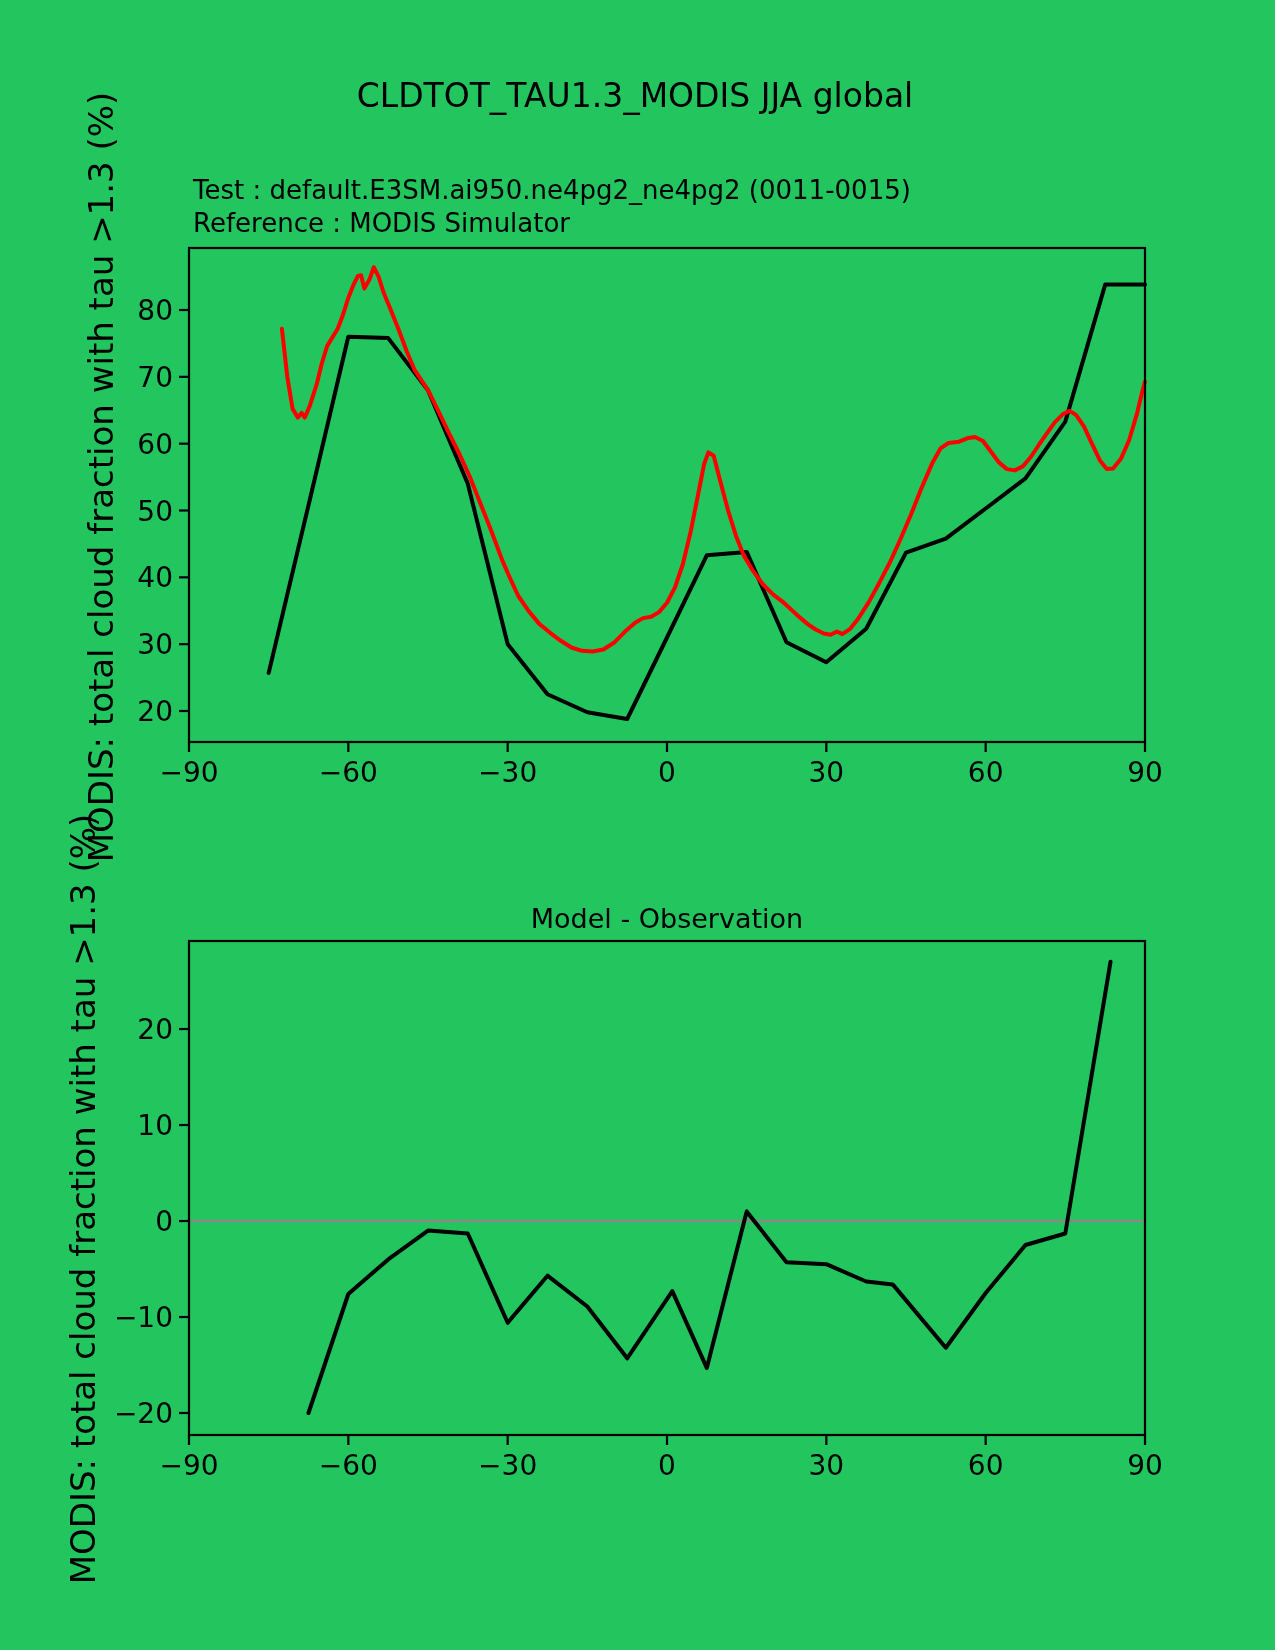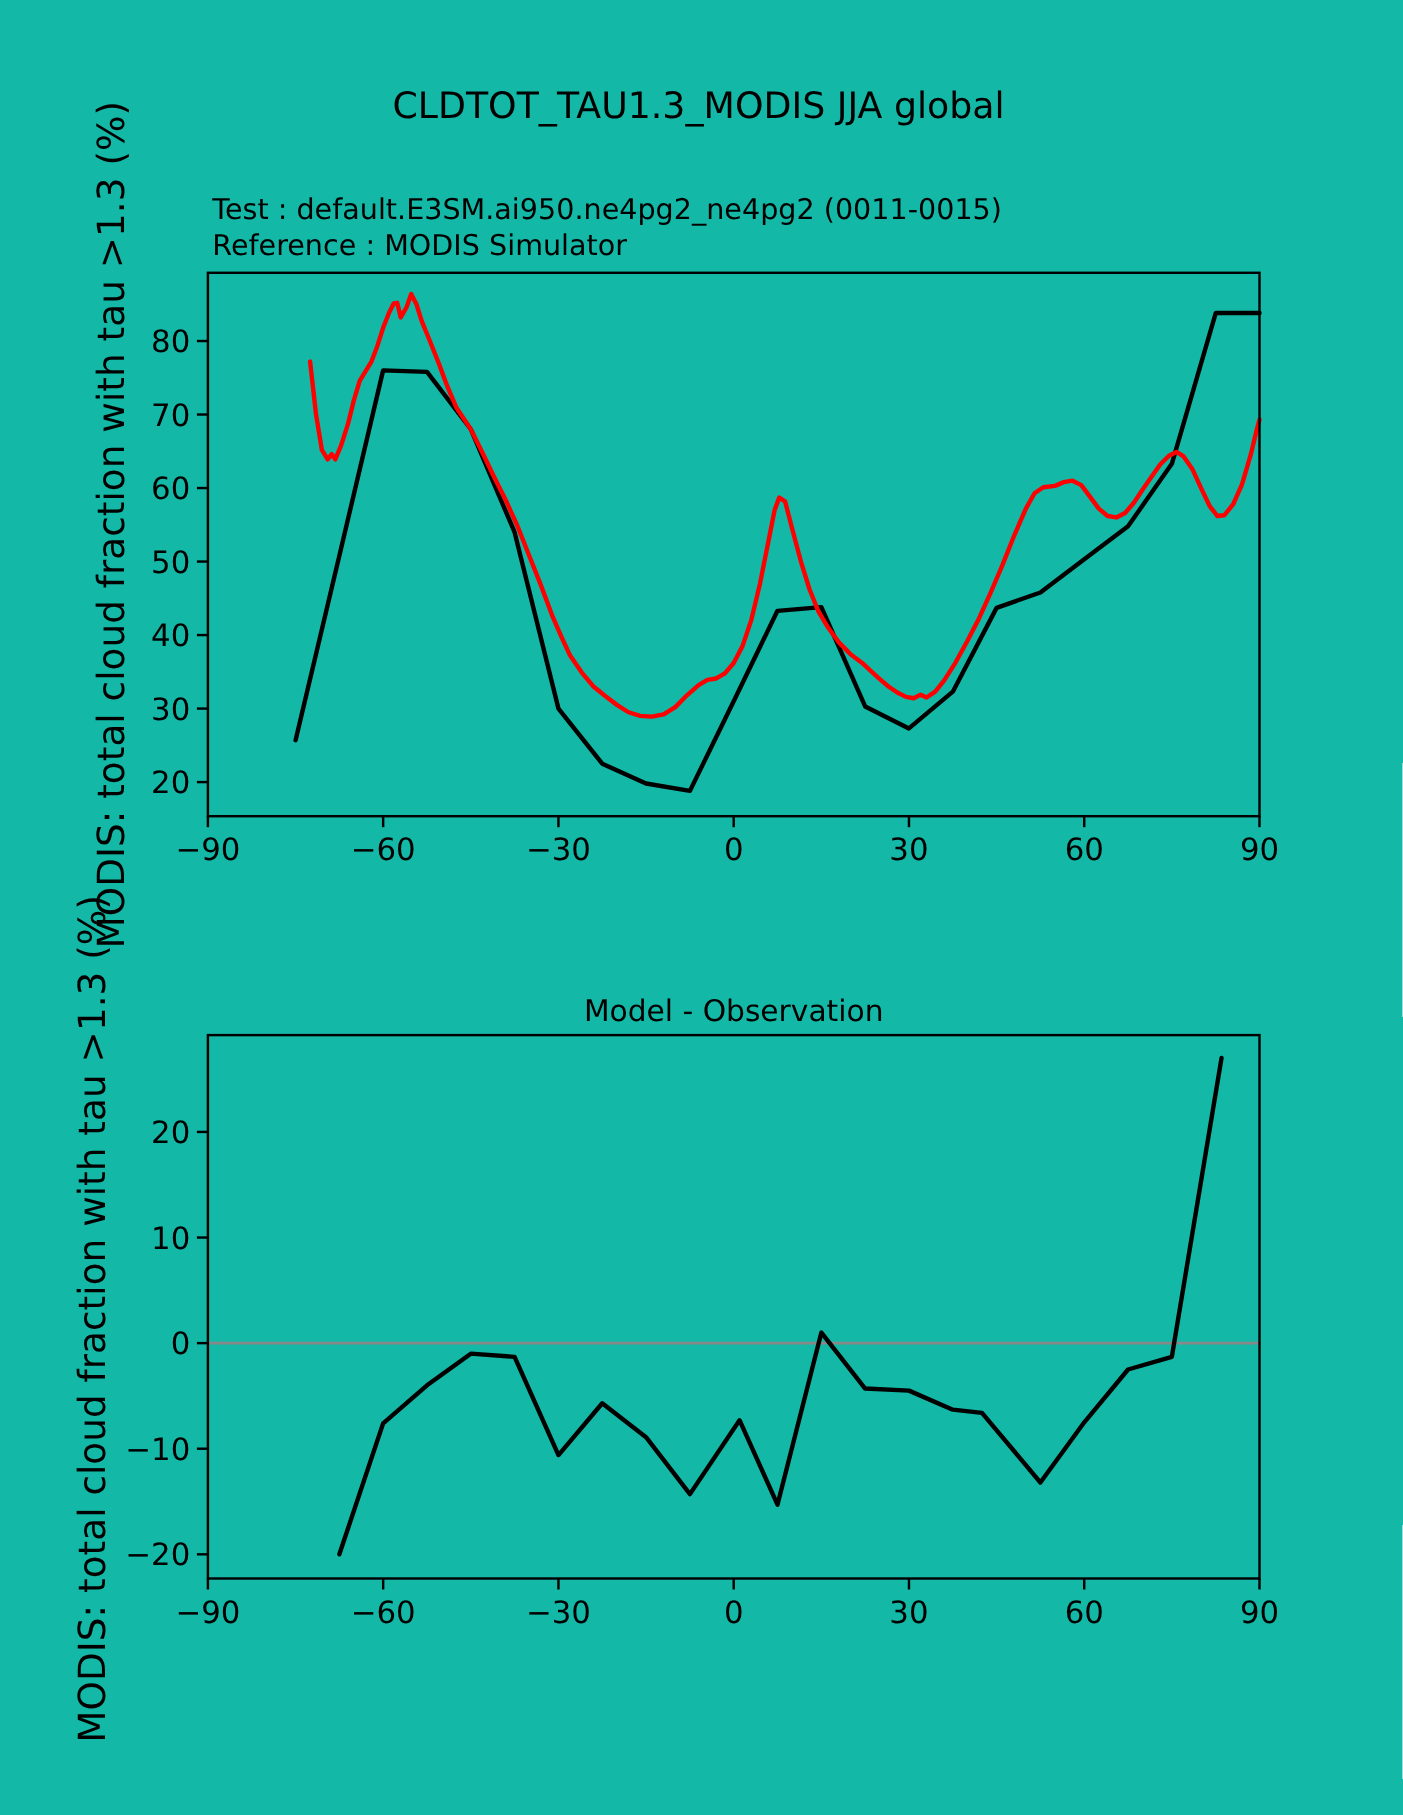--- a/index.html
+++ b/index.html
@@ -1,16 +1,16 @@
 <!DOCTYPE html>
 <html><head>
 <meta charset="utf-8">
 <style>
   html,body{margin:0;padding:0;background:#fff;}
-  .canvas{position:relative;width:1275px;height:1650px;background:#14b8a6;overflow:hidden;
+  .canvas{position:relative;width:1275px;height:1650px;background:#22c55e;overflow:hidden;
           font-family:"DejaVu Sans",sans-serif;}
   svg{position:absolute;left:0;top:0;}
   text{fill:#000000;}
   .title{font-size:33px;font-family:"DejaVu Sans",sans-serif;}
   .annot{font-size:26px;font-family:"DejaVu Sans",sans-serif;}
   .subtitle{font-size:27px;font-family:"DejaVu Sans",sans-serif;}
   .ylabel{font-size:34px;font-family:"DejaVu Sans",sans-serif;}
   .tick{font-size:28px;font-family:"DejaVu Sans",sans-serif;}
 </style>
 </head>

